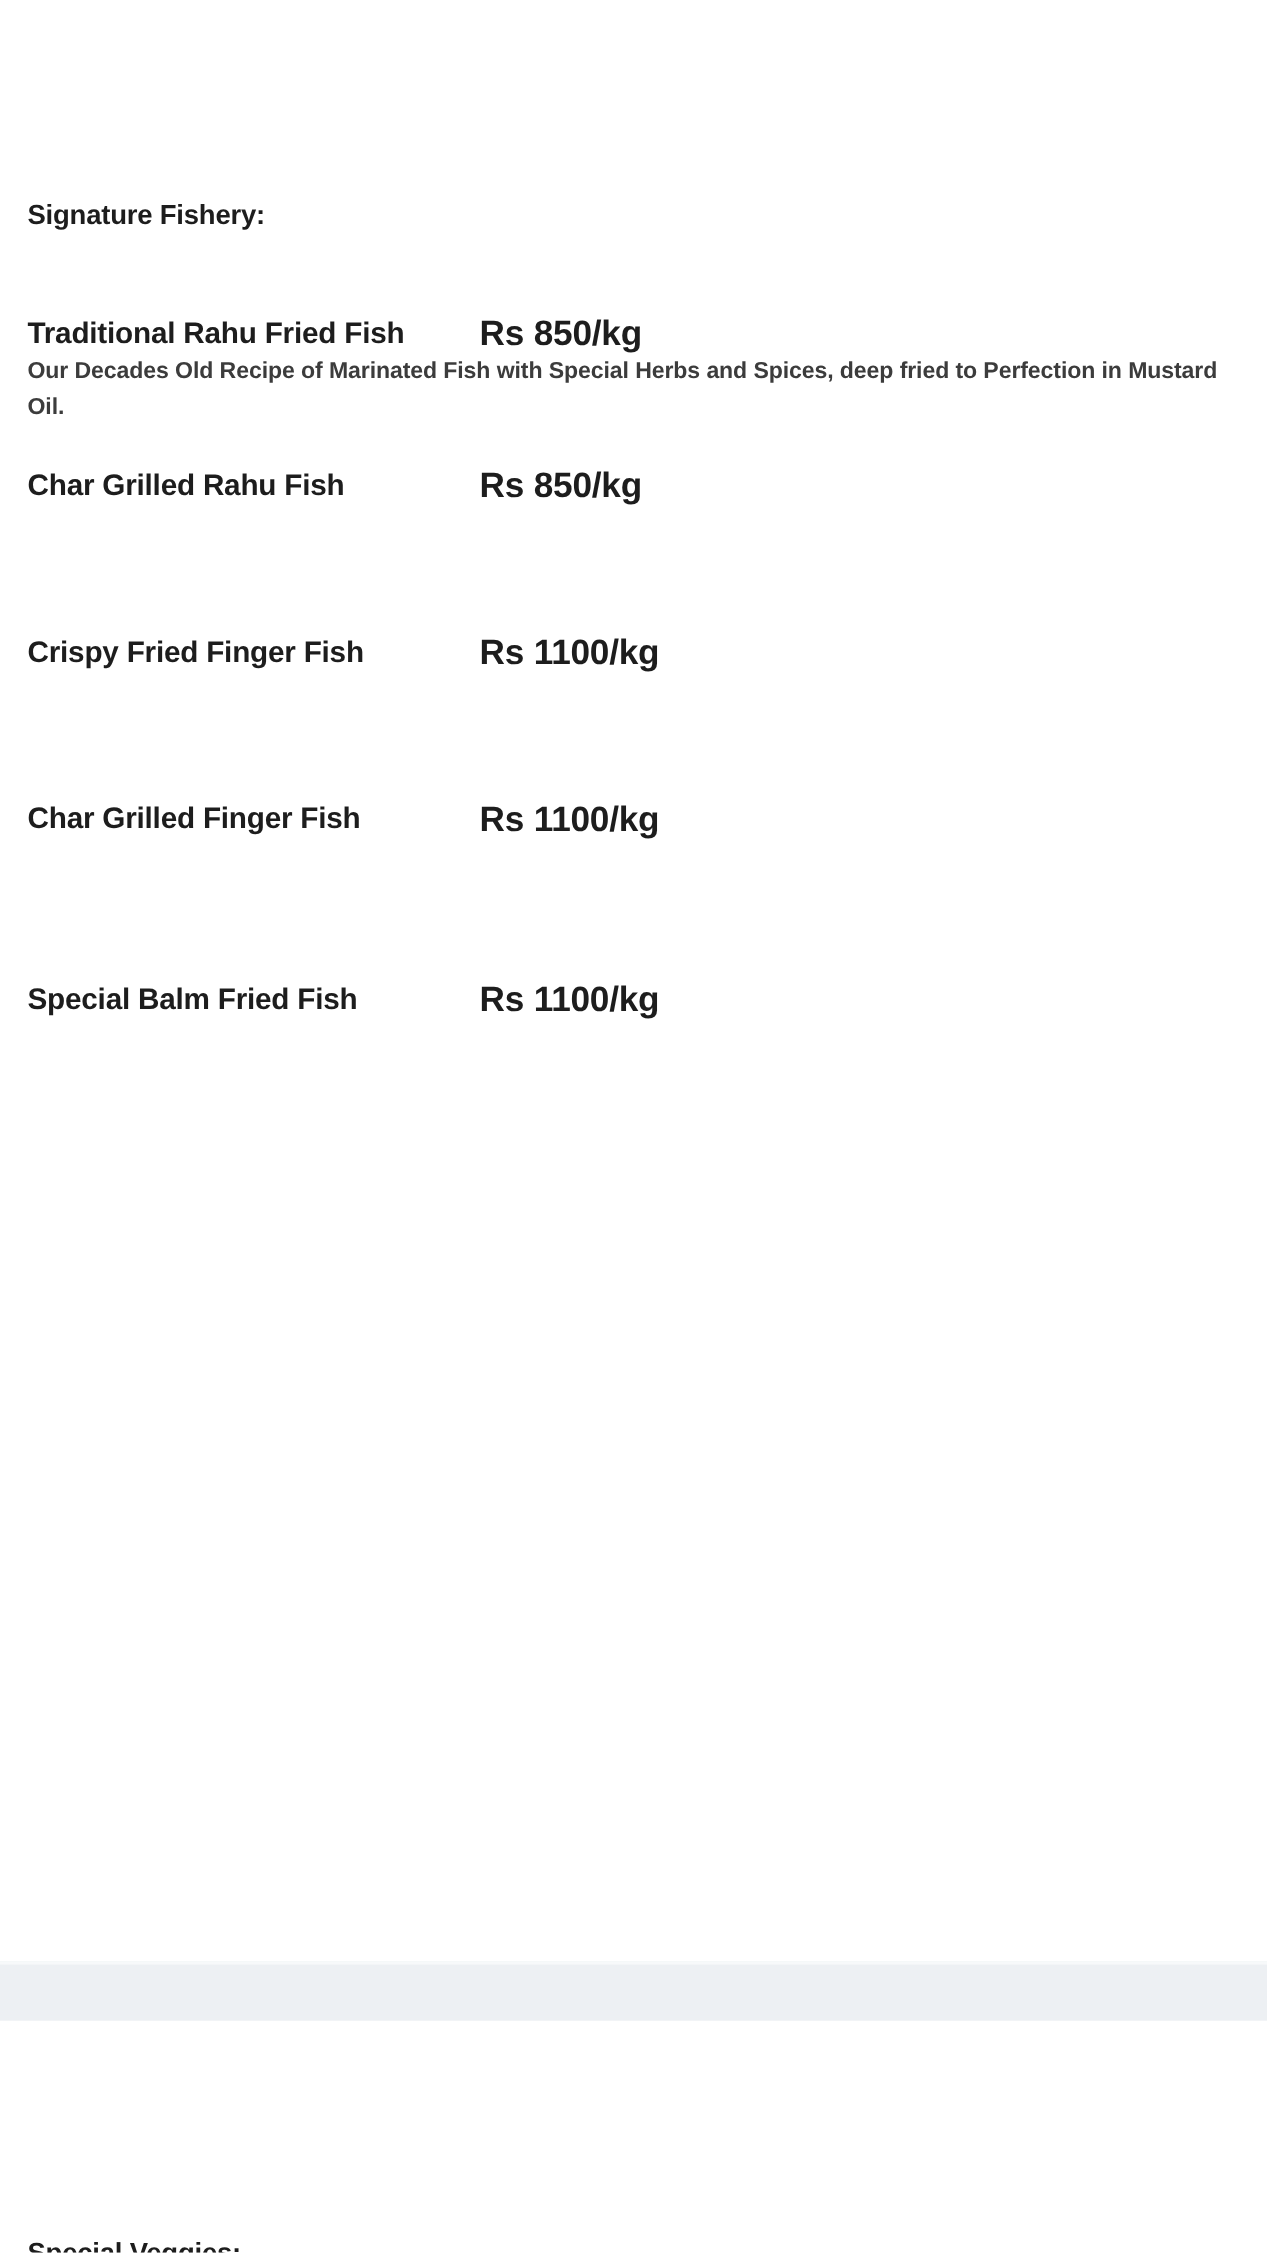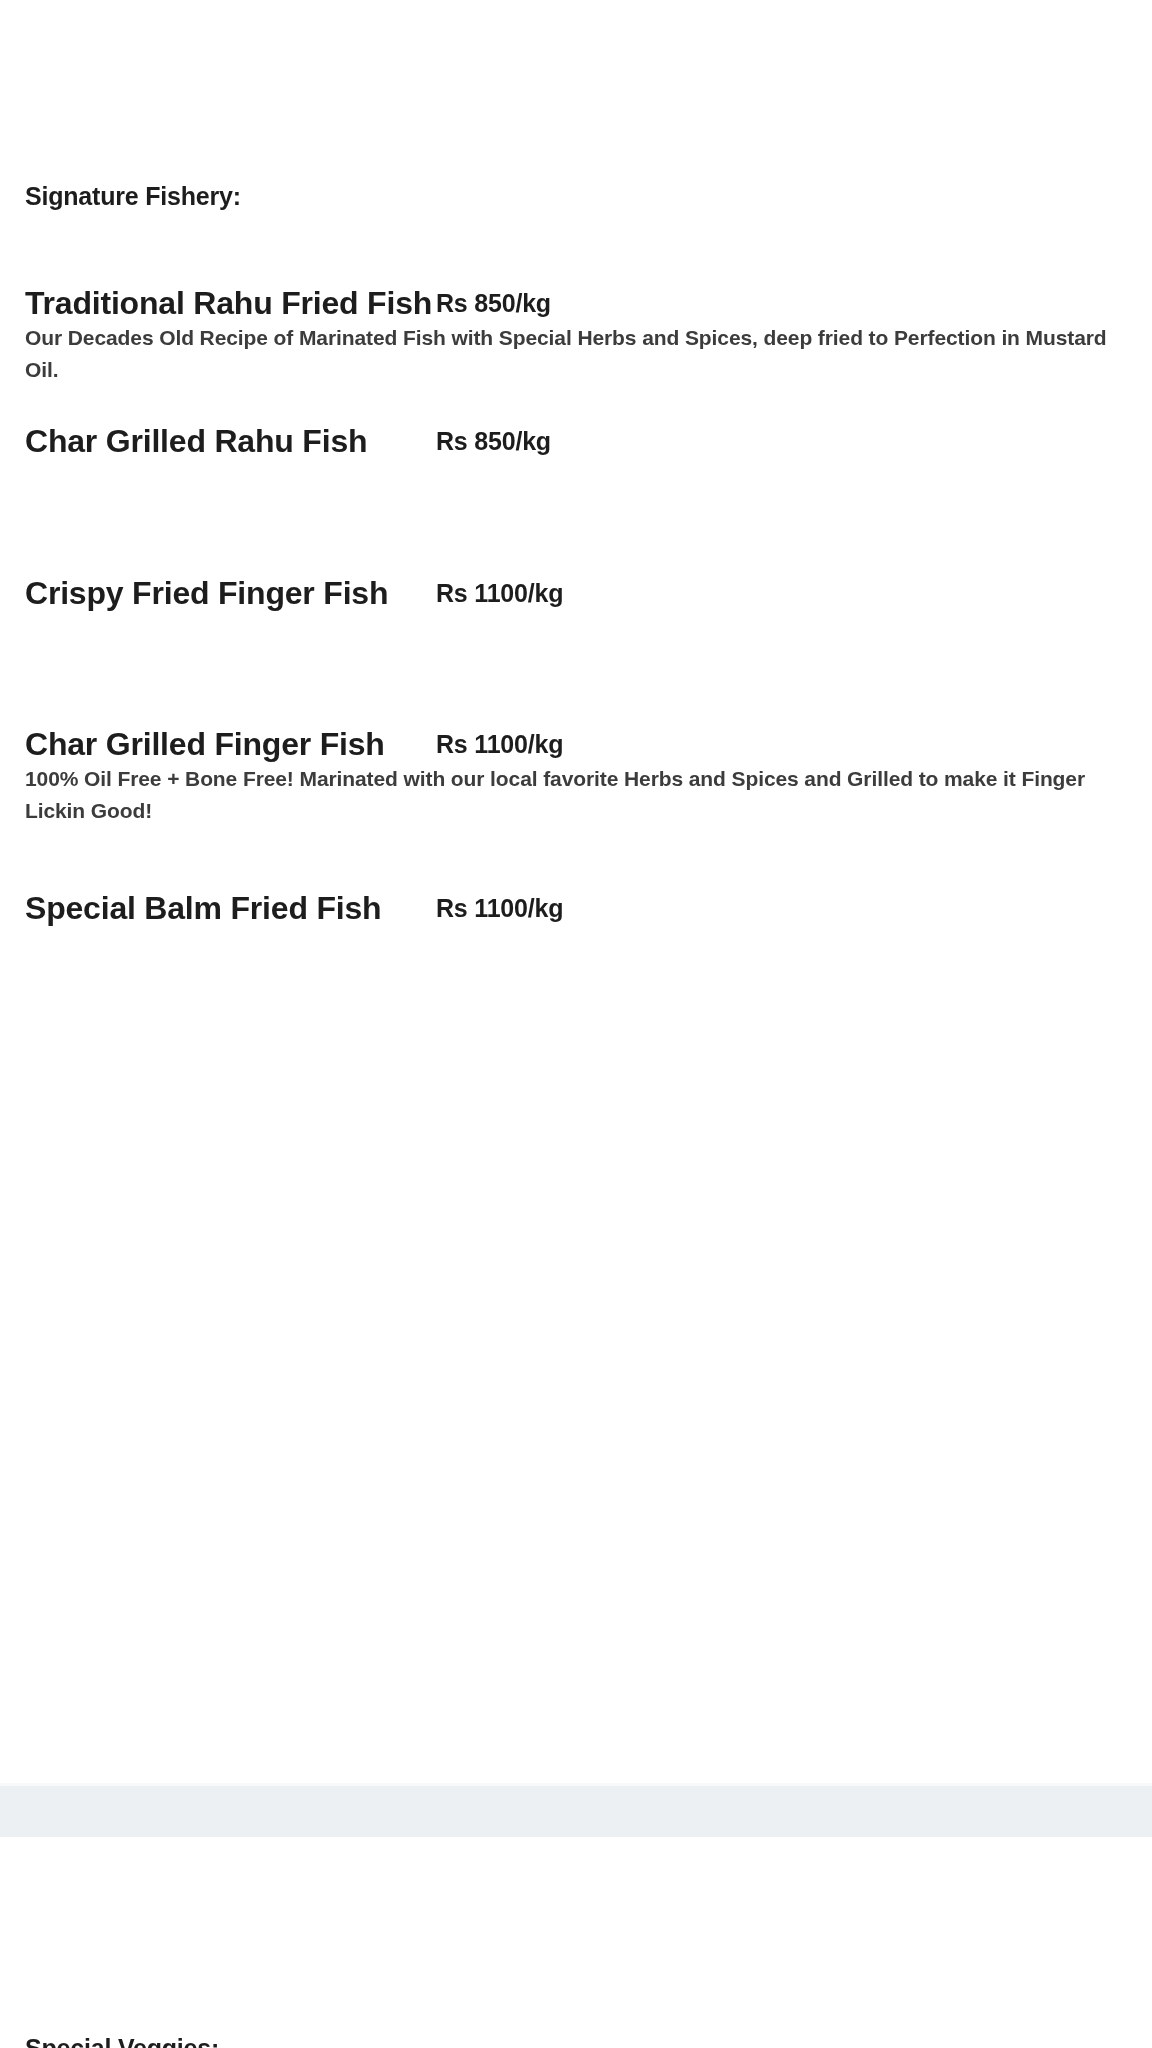--- a/index.html
+++ b/index.html
@@ -31,31 +31,31 @@
     position: absolute;
     left: 25px;
     width: 1103px;
   }
   .item-header {
     position: relative;
     height: 30px;
   }
   .item-name {
     display: inline-block;
-    font-size: 32px;
+    font-size: 27px;
     font-weight: 600;
     color: #1d1d1d;
     line-height: 30px;
     letter-spacing: -0.2px;
   }
   .item-price {
     position: absolute;
     left: 411px;
     top: 0;
-    font-size: 25px;
+    font-size: 32px;
     font-weight: 600;
     color: #1d1d1d;
     line-height: 30px;
     letter-spacing: -0.2px;
   }
   .item-desc {
     margin-top: 4px;
     font-size: 21px;
     font-weight: 700;
     color: #3c3c3c;
@@ -107,21 +107,20 @@
       <span class="item-name">Crispy Fried Finger Fish</span>
       <span class="item-price">Rs 1100/kg</span>
     </div>
   </div>
 
   <div class="menu-item item-4">
     <div class="item-header">
       <span class="item-name">Char Grilled Finger Fish</span>
       <span class="item-price">Rs 1100/kg</span>
     </div>
-    <div class="item-desc">100% Oil Free + Bone Free! Marinated with our local favorite Herbs and Spices and Grilled to make it Finger Lickin Good!</div>
   </div>
 
   <div class="menu-item item-5">
     <div class="item-header">
       <span class="item-name">Special Balm Fried Fish</span>
       <span class="item-price">Rs 1100/kg</span>
     </div>
   </div>
 
   <div class="section-divider"></div>

